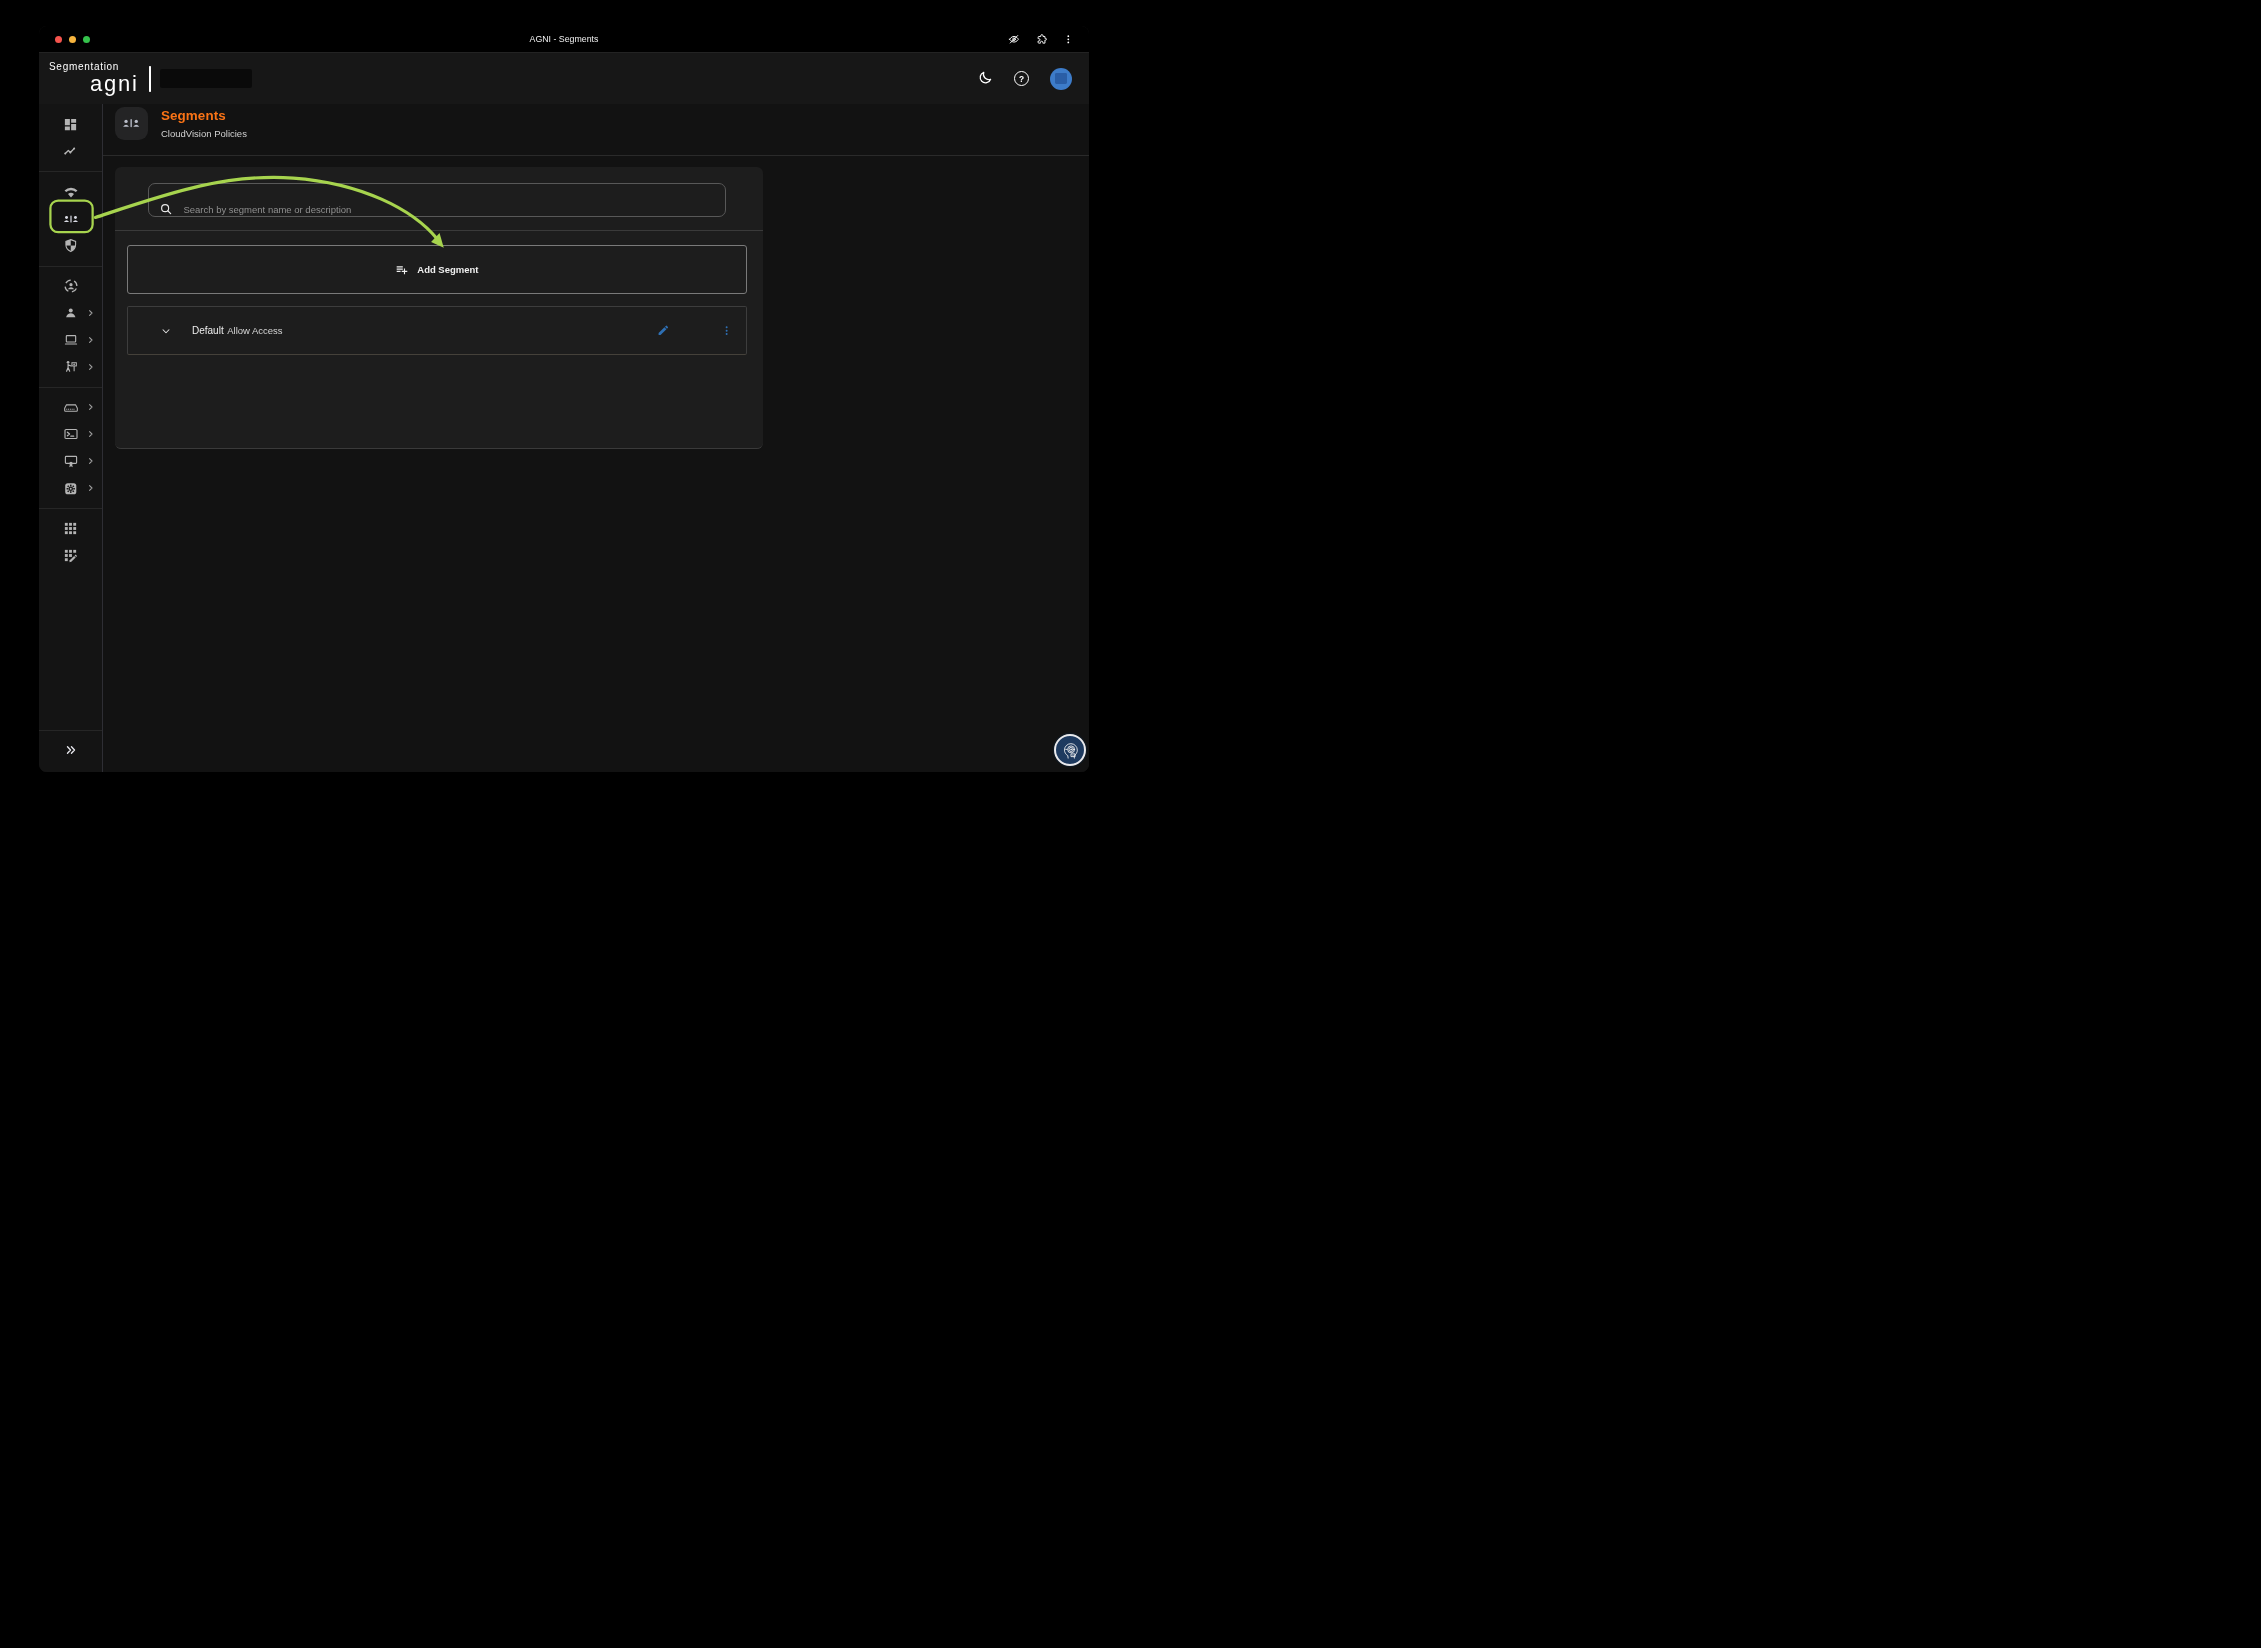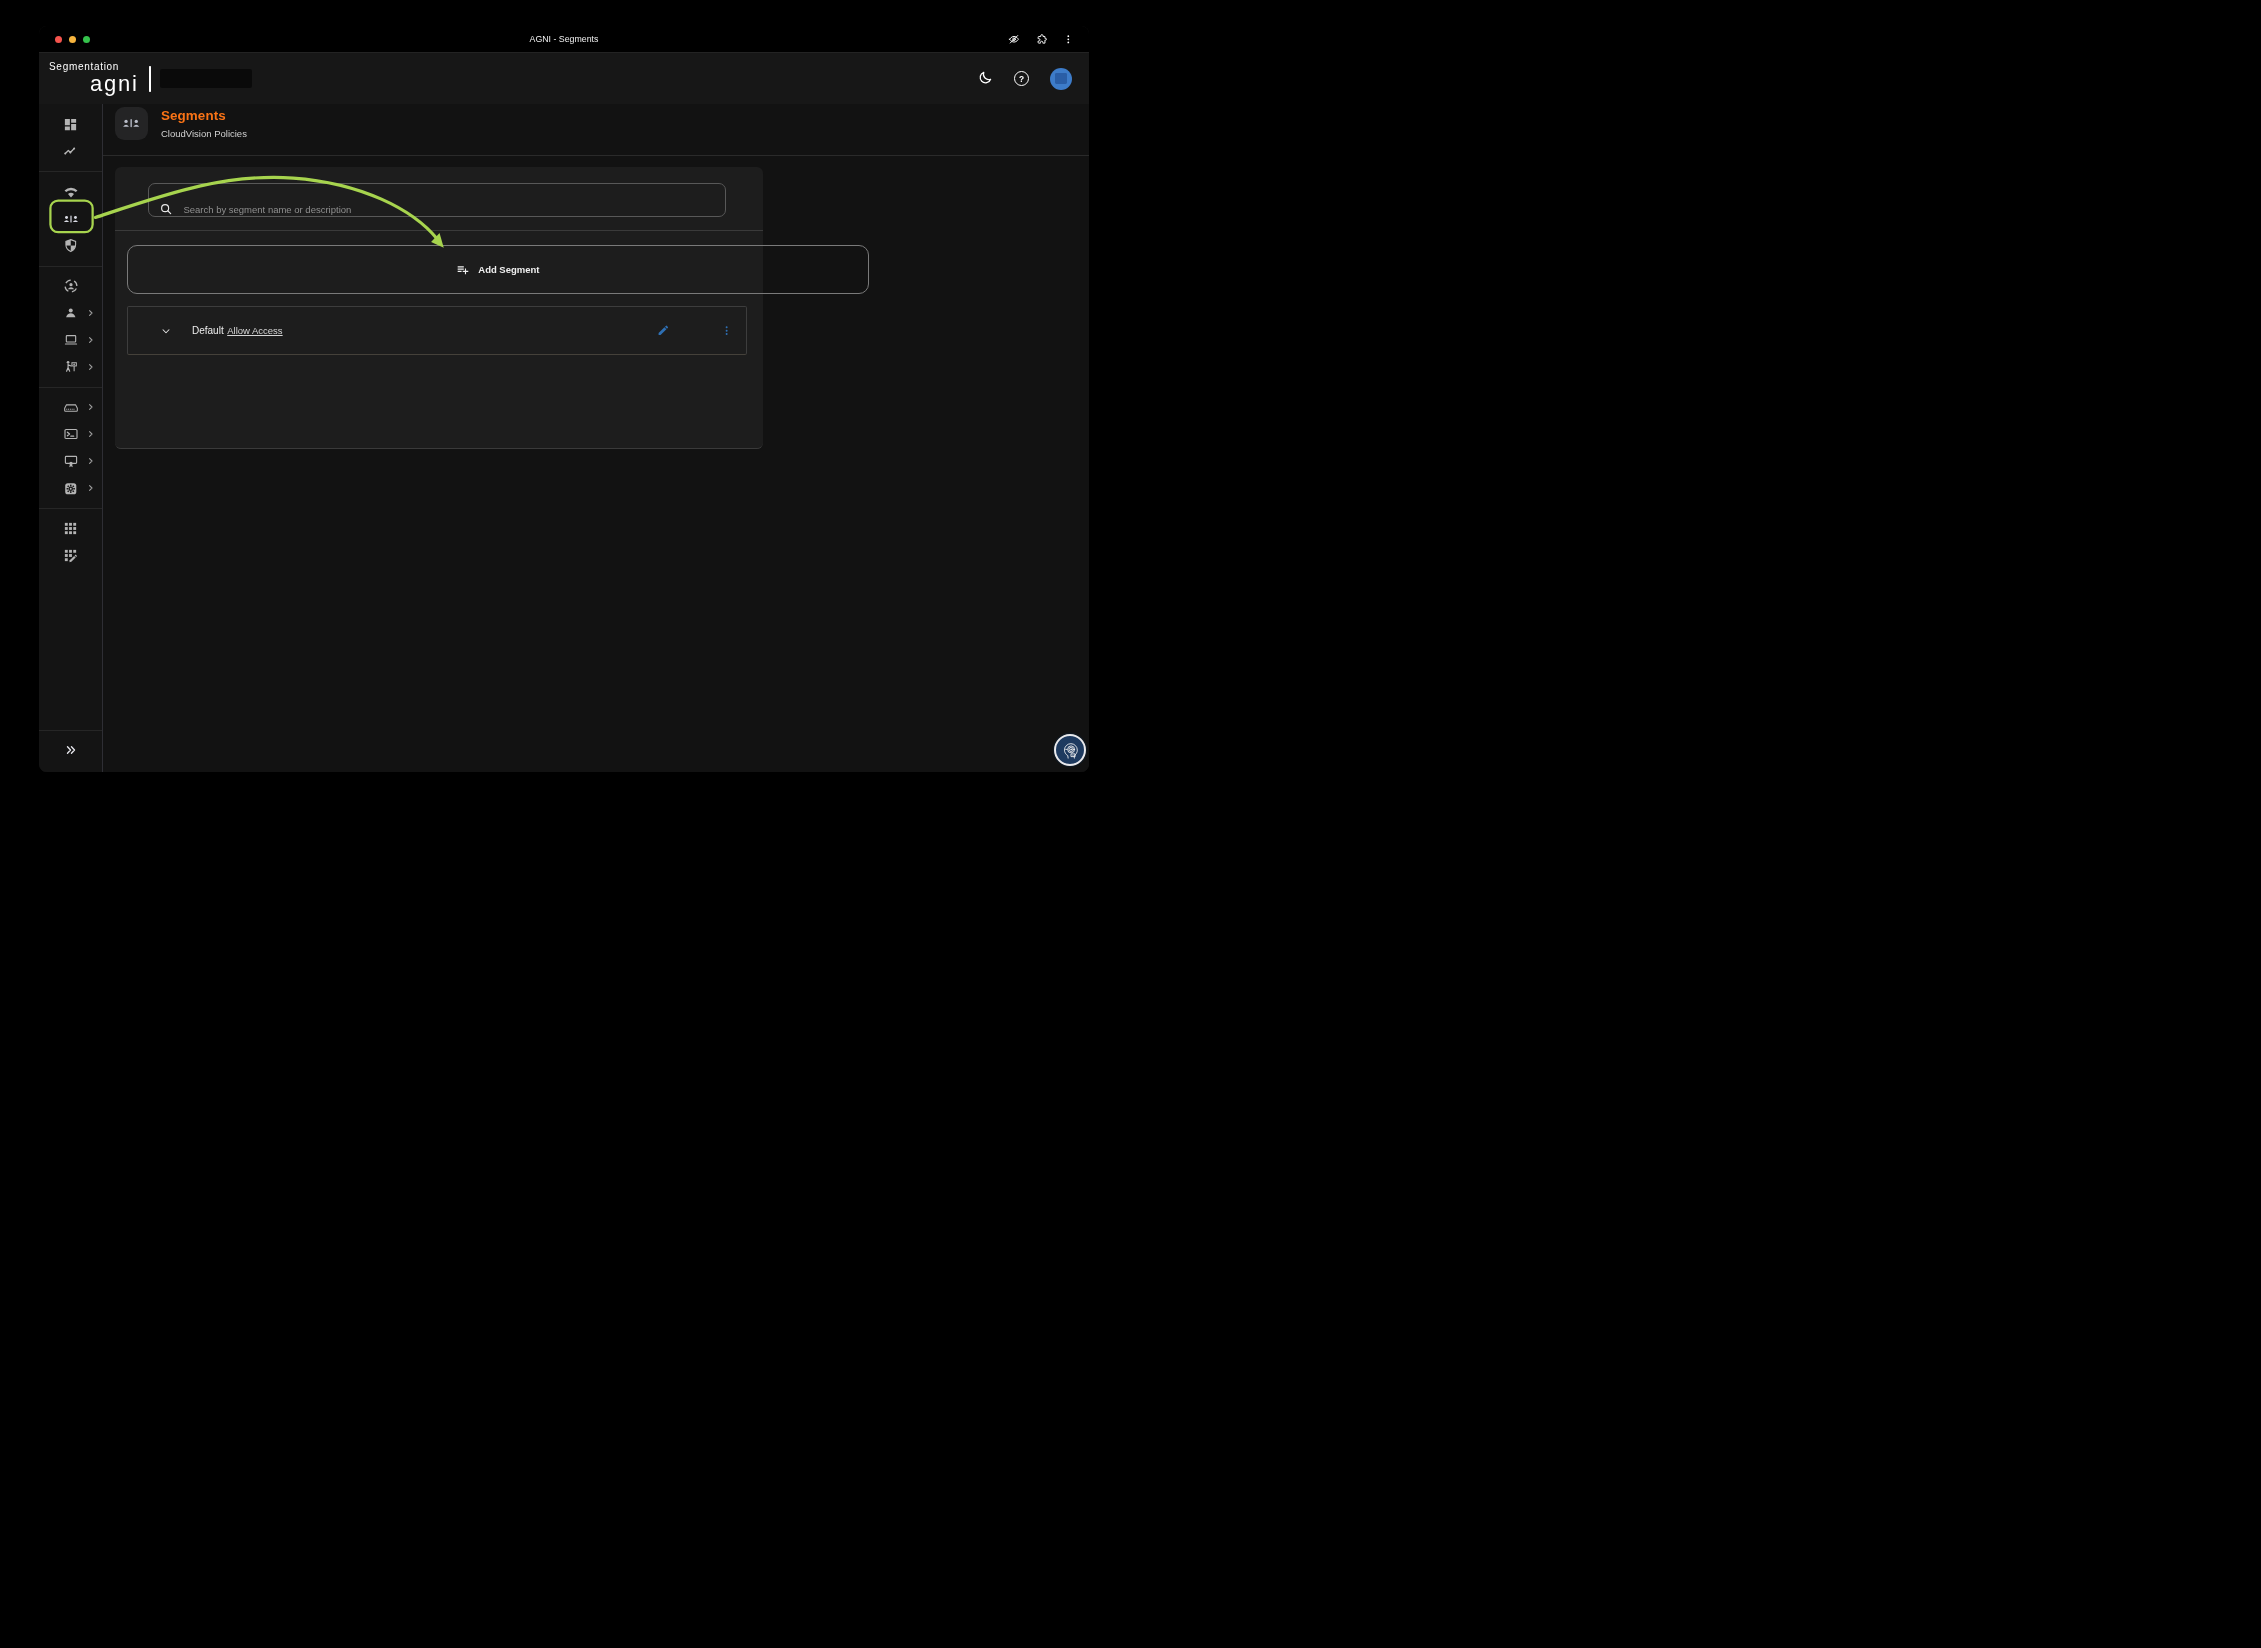--- a/index.html
+++ b/index.html
@@ -50,30 +50,30 @@
 
   .card{position:absolute;left:12px;top:63px;width:648px;height:282px;background:#1d1d1d;
     border-radius:6.3px;border-bottom:0.7px solid #3a3a3a;}
   .search-wrap{position:absolute;left:33px;top:15.5px;width:578px;height:34px;border:0.7px solid #585858;
     border-radius:7px;display:flex;align-items:flex-end;padding:0 10px;background:transparent;}
   .search-wrap input{flex:1;margin-left:8.4px;background:transparent;border:none;outline:none;
     color:#e6e6e6;font-size:9.5px;}
   .search-wrap input::placeholder{color:#8f8f8f;}
   .card-div{position:absolute;left:0;right:0;top:63px;height:0.7px;background:#3a3a3a;}
 
-  .add-btn{position:absolute;left:12px;top:78px;width:742px;height:49px;border:0.7px solid #7a7a7a;
-    border-radius:10px;background:transparent;display:flex;align-items:center;justify-content:center;
+  .add-btn{position:absolute;left:12px;top:78px;width:620px;height:49px;border:0.7px solid #7a7a7a;
+    border-radius:3px;background:transparent;display:flex;align-items:center;justify-content:center;
     gap:8.4px;color:#f0f0f0;font-size:9.5px;font-weight:600;cursor:pointer;}
 
   .seg-row{position:absolute;left:12px;top:139px;width:620px;height:49px;border:0.7px solid #3d3d3d;
     border-bottom:1.4px solid #45413a;border-radius:2.1px;display:flex;align-items:center;}
   .row-chev{margin-left:32px;display:flex;cursor:pointer;}
   .row-text{margin-left:20px;display:flex;flex-direction:row;gap:3.5px;}
   .row-name{color:#ededed;font-size:10px;font-weight:500;}
-  .row-policy{color:#d6d6d6;font-size:9.5px;text-decoration:underline;}
+  .row-policy{color:#d6d6d6;font-size:9.5px;}
   .row-edit{margin-left:auto;display:flex;cursor:pointer;}
   .row-menu{margin-left:51px;margin-right:14px;display:flex;cursor:pointer;}
 
   
   .ai-badge{position:absolute;left:1054px;top:734px;width:32px;height:32px;border-radius:50%;
     border:2.8px solid #e9e9ec;display:flex;align-items:center;justify-content:center;
     box-shadow:0 0 0 1.4px #101820;}
 
   
   .anno{position:absolute;left:0;top:0;width:1131px;height:824px;pointer-events:none;z-index:60;}

